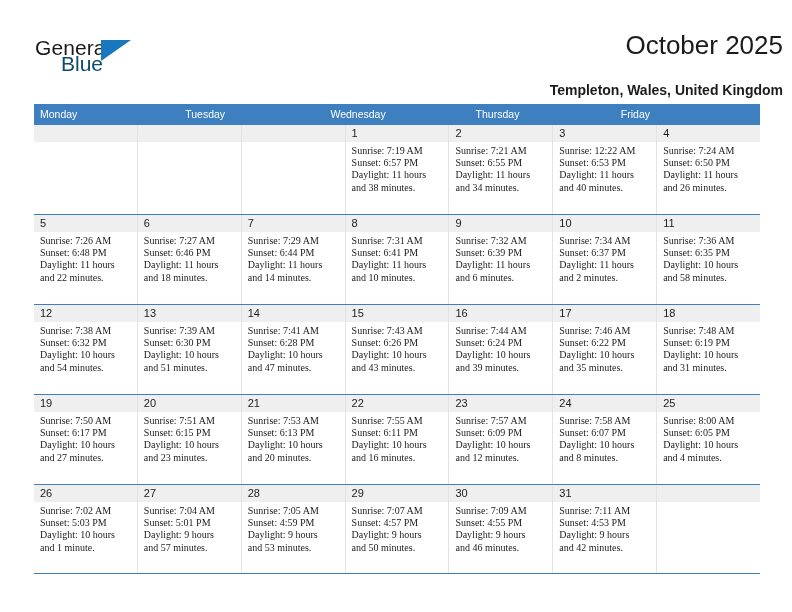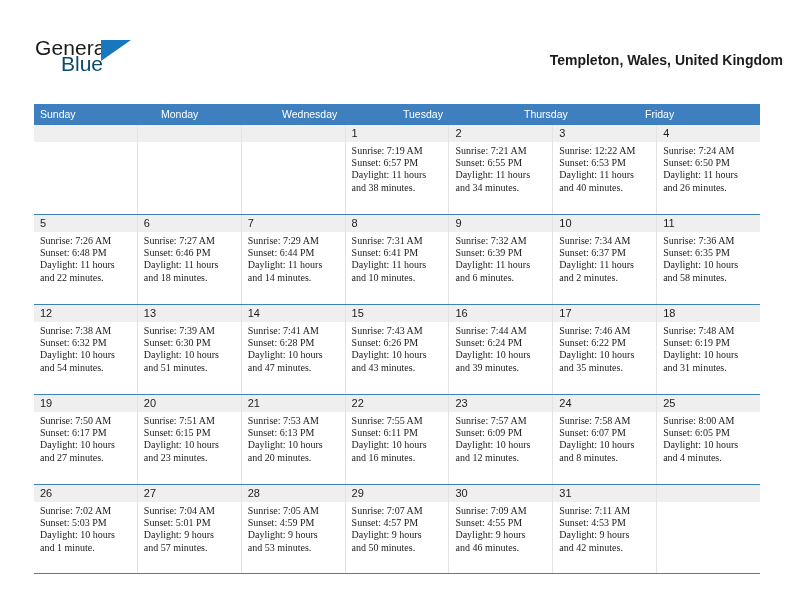--- a/index.html
+++ b/index.html
@@ -164,32 +164,32 @@
 
   <div class="masthead">
 
     <div class="brand">
       <span class="brand-general">General</span>
       <span class="brand-triangle"></span>
       <span class="brand-blue">Blue</span>
     </div>
 
     <div class="title-block">
+      <div class="cal-title">October 2025</div>
       <div class="cal-subtitle">Templeton, Wales, United Kingdom</div>
     </div>
 
   </div>
 
   <div class="calendar">
 
     <div class="weekday-row">
-      <div class="weekday">Sunday</div>
       <div class="weekday">Monday</div>
+      <div class="weekday">Tuesday</div>
       <div class="weekday">Wednesday</div>
-      <div class="weekday">Tuesday</div>
       <div class="weekday">Thursday</div>
       <div class="weekday">Friday</div>
     </div>
 
     <div class="week-row">
       <div class="day-cell empty">
         <div class="day-number"></div>
         <div class="day-info">
           <div></div>
           <div></div>

